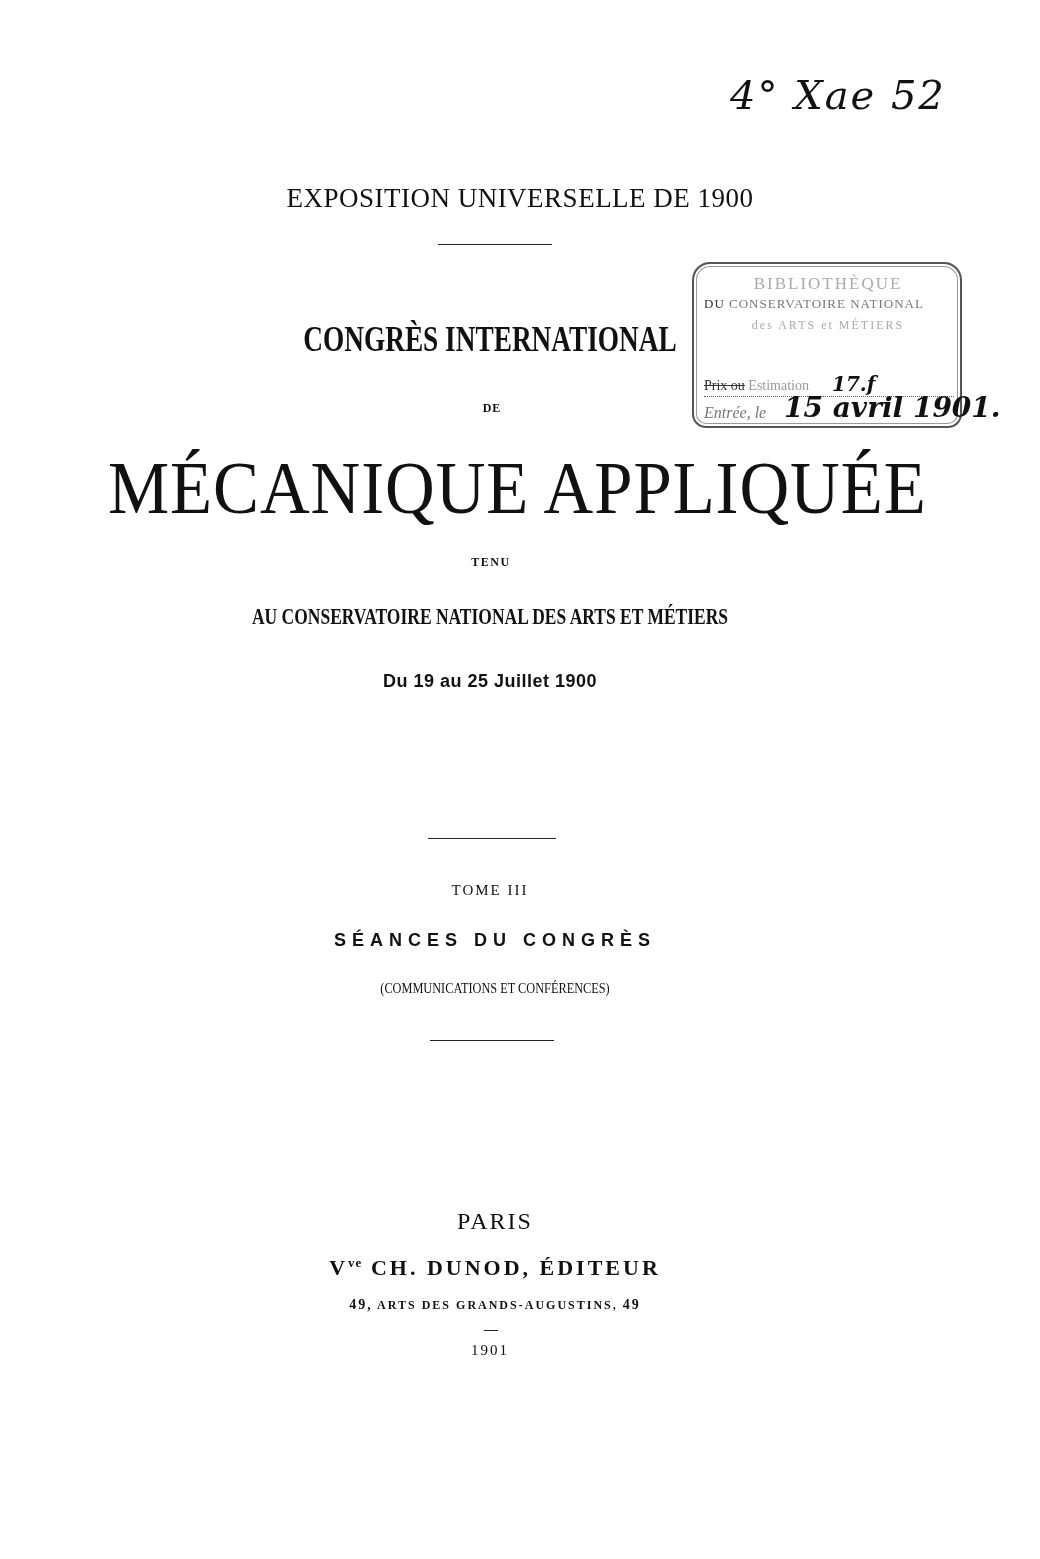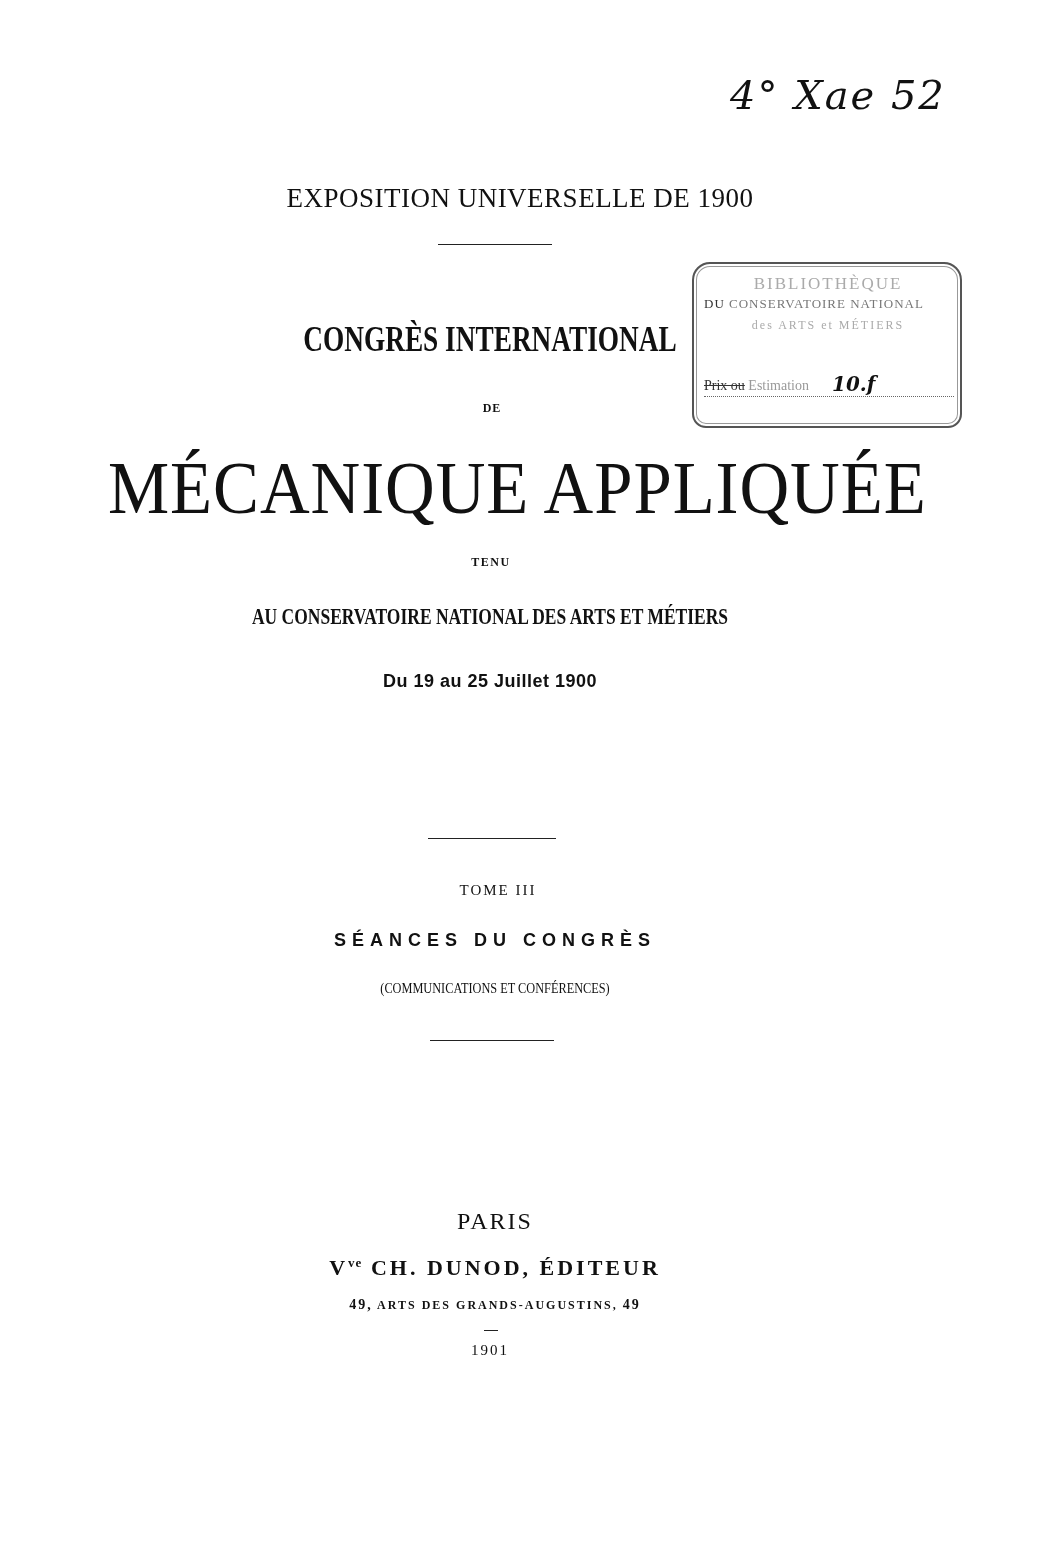--- a/index.html
+++ b/index.html
@@ -14,21 +14,21 @@
     top: 72px; left: 730px; font-family: "DejaVu Serif", serif; font-style: italic;
     font-size: 40px; color: #111; letter-spacing: 2px; white-space: nowrap;
   }
   .t-expo   { top: 183px; font-size: 27px; letter-spacing: 0.5px; }
   .t-congres{ top: 320px; font-size: 35px; font-weight: bold; letter-spacing: 0px; transform: scaleX(0.78); transform-origin: 490px 0; left: 0; width: 980px; }
   .t-de     { top: 401px; font-size: 12px; font-weight: bold; left: 0; width: 984px; letter-spacing: 1px; }
   .t-meca   { top: 446px; left: 108px; font-size: 74px; letter-spacing: 1px; white-space: nowrap; transform: scaleX(0.93); transform-origin: 0 0; }
   .t-tenu   { top: 555px; font-size: 12px; font-weight: bold; left: 0; width: 982px; letter-spacing: 1.5px; }
   .t-conserv{ top: 604px; left: 0; width: 980px; font-size: 23px; font-weight: bold; white-space: nowrap; transform: scaleX(0.76); transform-origin: 490px 0; }
   .t-dates  { top: 671px; left: 0; width: 980px; font-size: 18px; font-weight: bold; letter-spacing: 0.5px; }
-  .t-tome   { top: 882px; left: 0; width: 980px; font-size: 15px; letter-spacing: 2px; padding-left: 8px; }
+  .t-tome   { top: 882px; left: 0; width: 980px; font-size: 15px; letter-spacing: 2px; }
   .t-seances{ top: 930px; left: 0; width: 990px; font-size: 18px; font-weight: bold; letter-spacing: 6px; }
   .t-comm   { top: 980px; left: 0; width: 990px; font-size: 15px; white-space: nowrap; transform: scaleX(0.82); transform-origin: 495px 0; }
   .t-paris  { top: 1208px; left: 0; width: 990px; font-size: 24px; letter-spacing: 2px; }
   .t-dunod  { top: 1255px; left: 0; width: 990px; font-size: 22px; font-weight: bold; letter-spacing: 3px; }
   .t-dunod .sup { font-size: 13px; vertical-align: super; letter-spacing: 1px; }
   .t-addr   { top: 1297px; left: 0; width: 990px; font-size: 12px; font-weight: bold; letter-spacing: 2px; }
   .t-addr .num { font-size: 14px; }
   .t-year   { top: 1342px; left: 0; width: 980px; font-size: 15px; letter-spacing: 2px; }
 
   
@@ -95,15 +95,19 @@
 <div class="stamp">
   <div class="stamp-line l1">BIBLIOTHÈQUE</div>
   <div class="stamp-line l2">
     <b>DU</b>
     <span>CONSERVATOIRE NATIONAL</span>
   </div>
   <div class="stamp-line l3">des ARTS et MÉTIERS</div>
 
   <div class="field f2">
     <span class="lbl"><span class="strike">Prix ou</span> <span>Estimation</span></span>
-    <span class="hand">10.f</span>
+    <span class="hand">17.f</span>
+  </div>
+  <div class="field f3">
+    <span class="lbl italic">Entrée, le</span>
+    <span class="hand">15 avril 1901.</span>
   </div>
 </div>
 
 </body></html>

